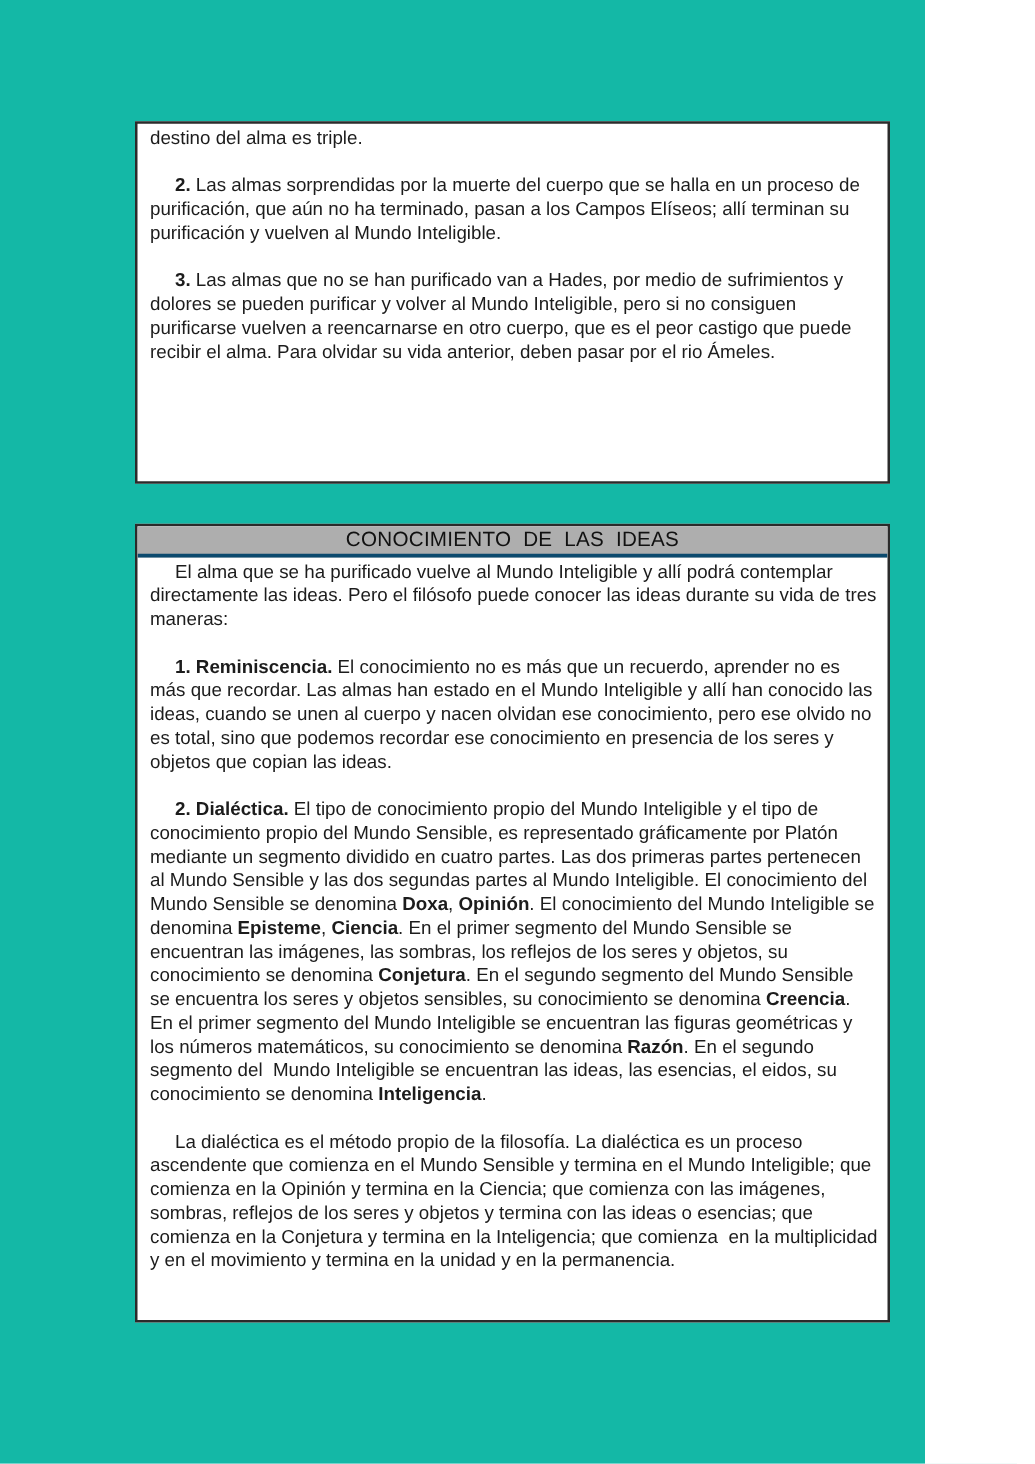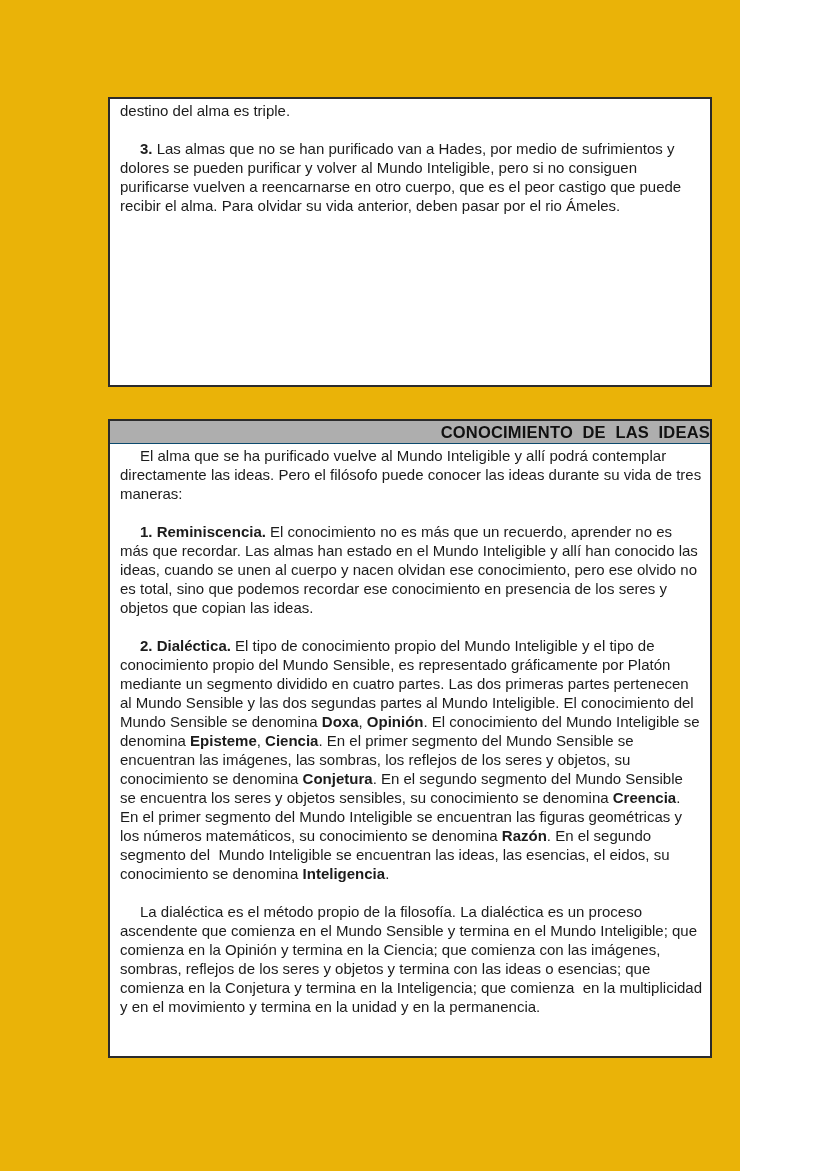--- a/index.html
+++ b/index.html
@@ -10,39 +10,39 @@
   body {
     width: 828px;
     height: 1171px;
     font-family: "Liberation Sans", sans-serif;
     color: #1c1c1c;
   }
   .page {
     position: relative;
     width: 740px;
     height: 1171px;
-    background: #eab308;
+    background: #14b8a6;
     overflow: hidden;
   }
   .textbox {
     position: absolute;
     left: 108px;
     width: 604px;
     border: 2px solid #2b2b2b;
     box-sizing: border-box;
     background: #ffffff;
     overflow: hidden;
   }
   #box1 { top: 97px;  height: 290px; }
   #box2 { top: 419px; height: 639px; }
   .box-header {
     background: #aeaeae;
-    border-bottom: 1px solid #0c4a6e;
-    text-align: right;
-    font-weight: bold;
+    border-bottom: 3px solid #0c4a6e;
+    text-align: center;
+    font-weight: normal;
     font-size: 16.5px;
     line-height: 20px;
     padding: 1px 0 1px 0;
     white-space: pre;
     letter-spacing: 0.2px;
     color: #111111;
   }
   .box-body {
     padding: 2px 8px 2px 10px;
     font-size: 15px;
@@ -57,20 +57,21 @@
   .bold { font-weight: bold; }
 </style>
 </head>
 <body>
 
 <div class="page">
 
   <div class="textbox" id="box1">
     <div class="box-body">
         <div class="para"><span>destino del alma es triple.</span></div>
+        <div class="para indent"><span class="bold">2.</span><span> Las almas sorprendidas por la muerte del cuerpo que se halla en un proceso de purificación, que aún no ha terminado, pasan a los Campos Elíseos; allí terminan su purificación y vuelven al Mundo Inteligible.</span></div>
         <div class="para indent"><span class="bold">3.</span><span> Las almas que no se han purificado van a Hades, por medio de sufrimientos y dolores se pueden purificar y volver al Mundo Inteligible, pero si no consiguen purificarse vuelven a reencarnarse en otro cuerpo, que es el peor castigo que puede recibir el alma. Para olvidar su vida anterior, deben pasar por el rio Ámeles.</span></div>
       </div>
   </div>
 
   <div class="textbox" id="box2">
     <div class="box-header">CONOCIMIENTO  DE  LAS  IDEAS</div>
     <div class="box-body">
         <div class="para indent"><span>El alma que se ha purificado vuelve al Mundo Inteligible y allí podrá contemplar directamente las ideas. Pero el filósofo puede conocer las ideas durante su vida de tres maneras:</span></div>
         <div class="para indent"><span class="bold">1. Reminiscencia.</span><span> El conocimiento no es más que un recuerdo, aprender no es más que recordar. Las almas han estado en el Mundo Inteligible y allí han conocido las ideas, cuando se unen al cuerpo y nacen olvidan ese conocimiento, pero ese olvido no es total, sino que podemos recordar ese conocimiento en presencia de los seres y objetos que copian las ideas.</span></div>
         <div class="para indent"><span class="bold">2. Dialéctica.</span><span> El tipo de conocimiento propio del Mundo Inteligible y el tipo de conocimiento propio del Mundo Sensible, es representado gráficamente por Platón mediante un segmento dividido en cuatro partes. Las dos primeras partes pertenecen al Mundo Sensible y las dos segundas partes al Mundo Inteligible. El conocimiento del Mundo Sensible se denomina </span><span class="bold">Doxa</span><span>, </span><span class="bold">Opinión</span><span>. El conocimiento del Mundo Inteligible se denomina </span><span class="bold">Episteme</span><span>, </span><span class="bold">Ciencia</span><span>. En el primer segmento del Mundo Sensible se encuentran las imágenes, las sombras, los reflejos de los seres y objetos, su conocimiento se denomina </span><span class="bold">Conjetura</span><span>. En el segundo segmento del Mundo Sensible se encuentra los seres y objetos sensibles, su conocimiento se denomina </span><span class="bold">Creencia</span><span>. En el primer segmento del Mundo Inteligible se encuentran las figuras geométricas y los números matemáticos, su conocimiento se denomina </span><span class="bold">Razón</span><span>. En el segundo segmento del  Mundo Inteligible se encuentran las ideas, las esencias, el eidos, su conocimiento se denomina </span><span class="bold">Inteligencia</span><span>.</span></div>

